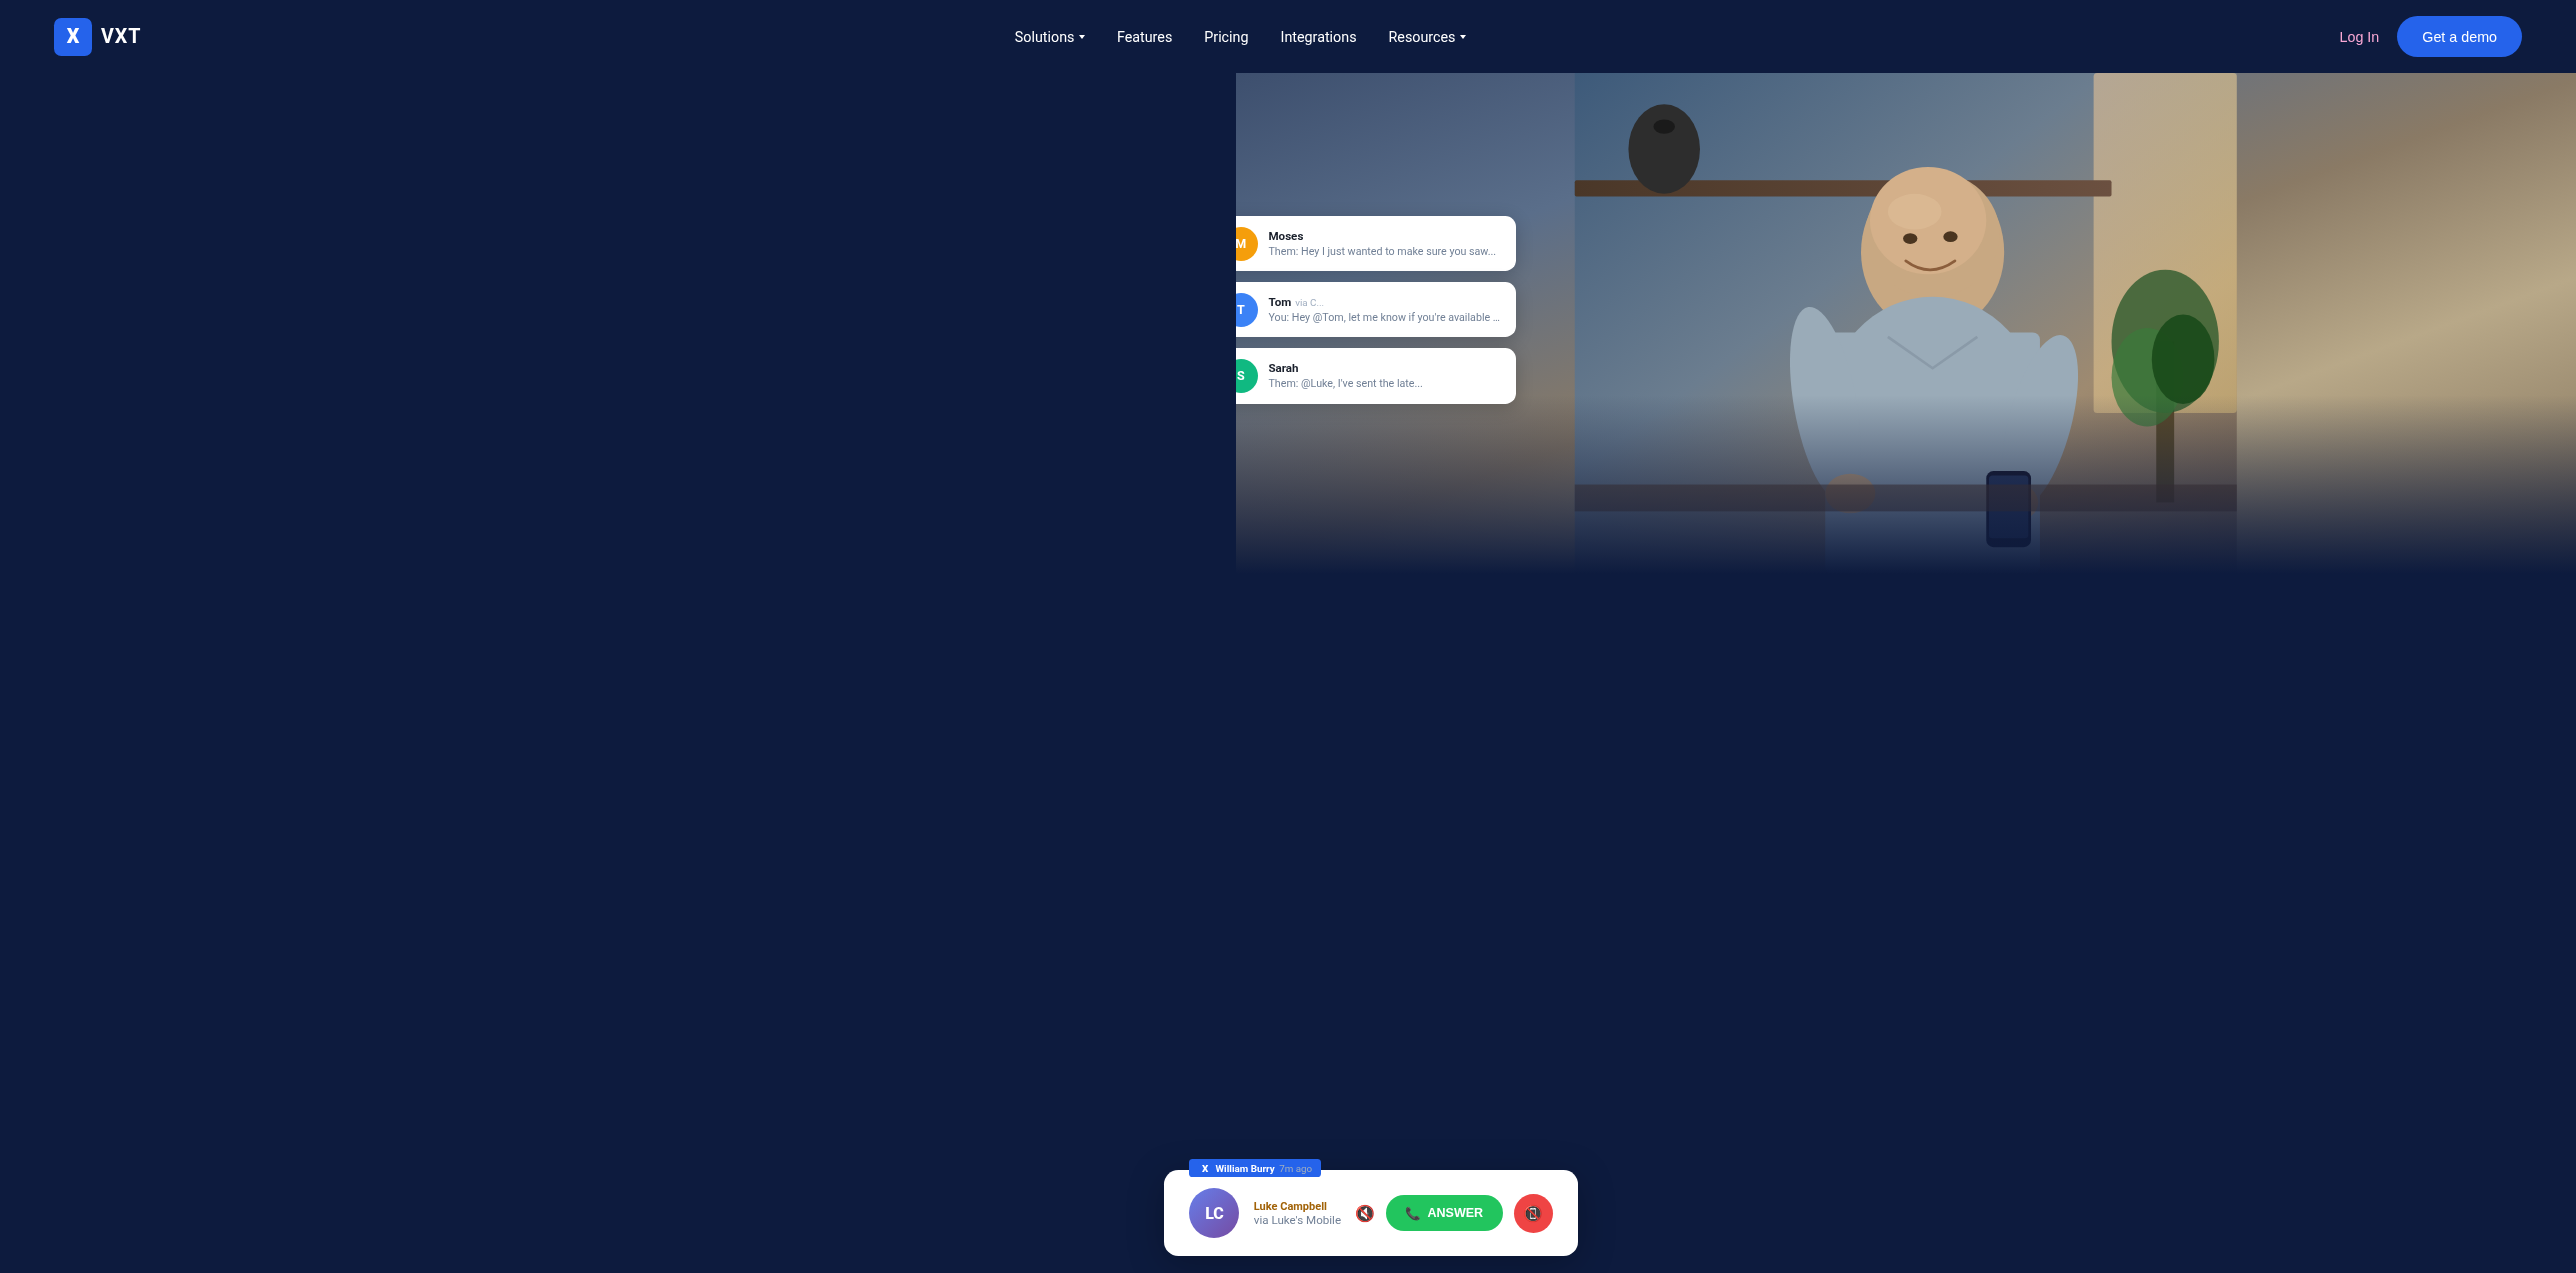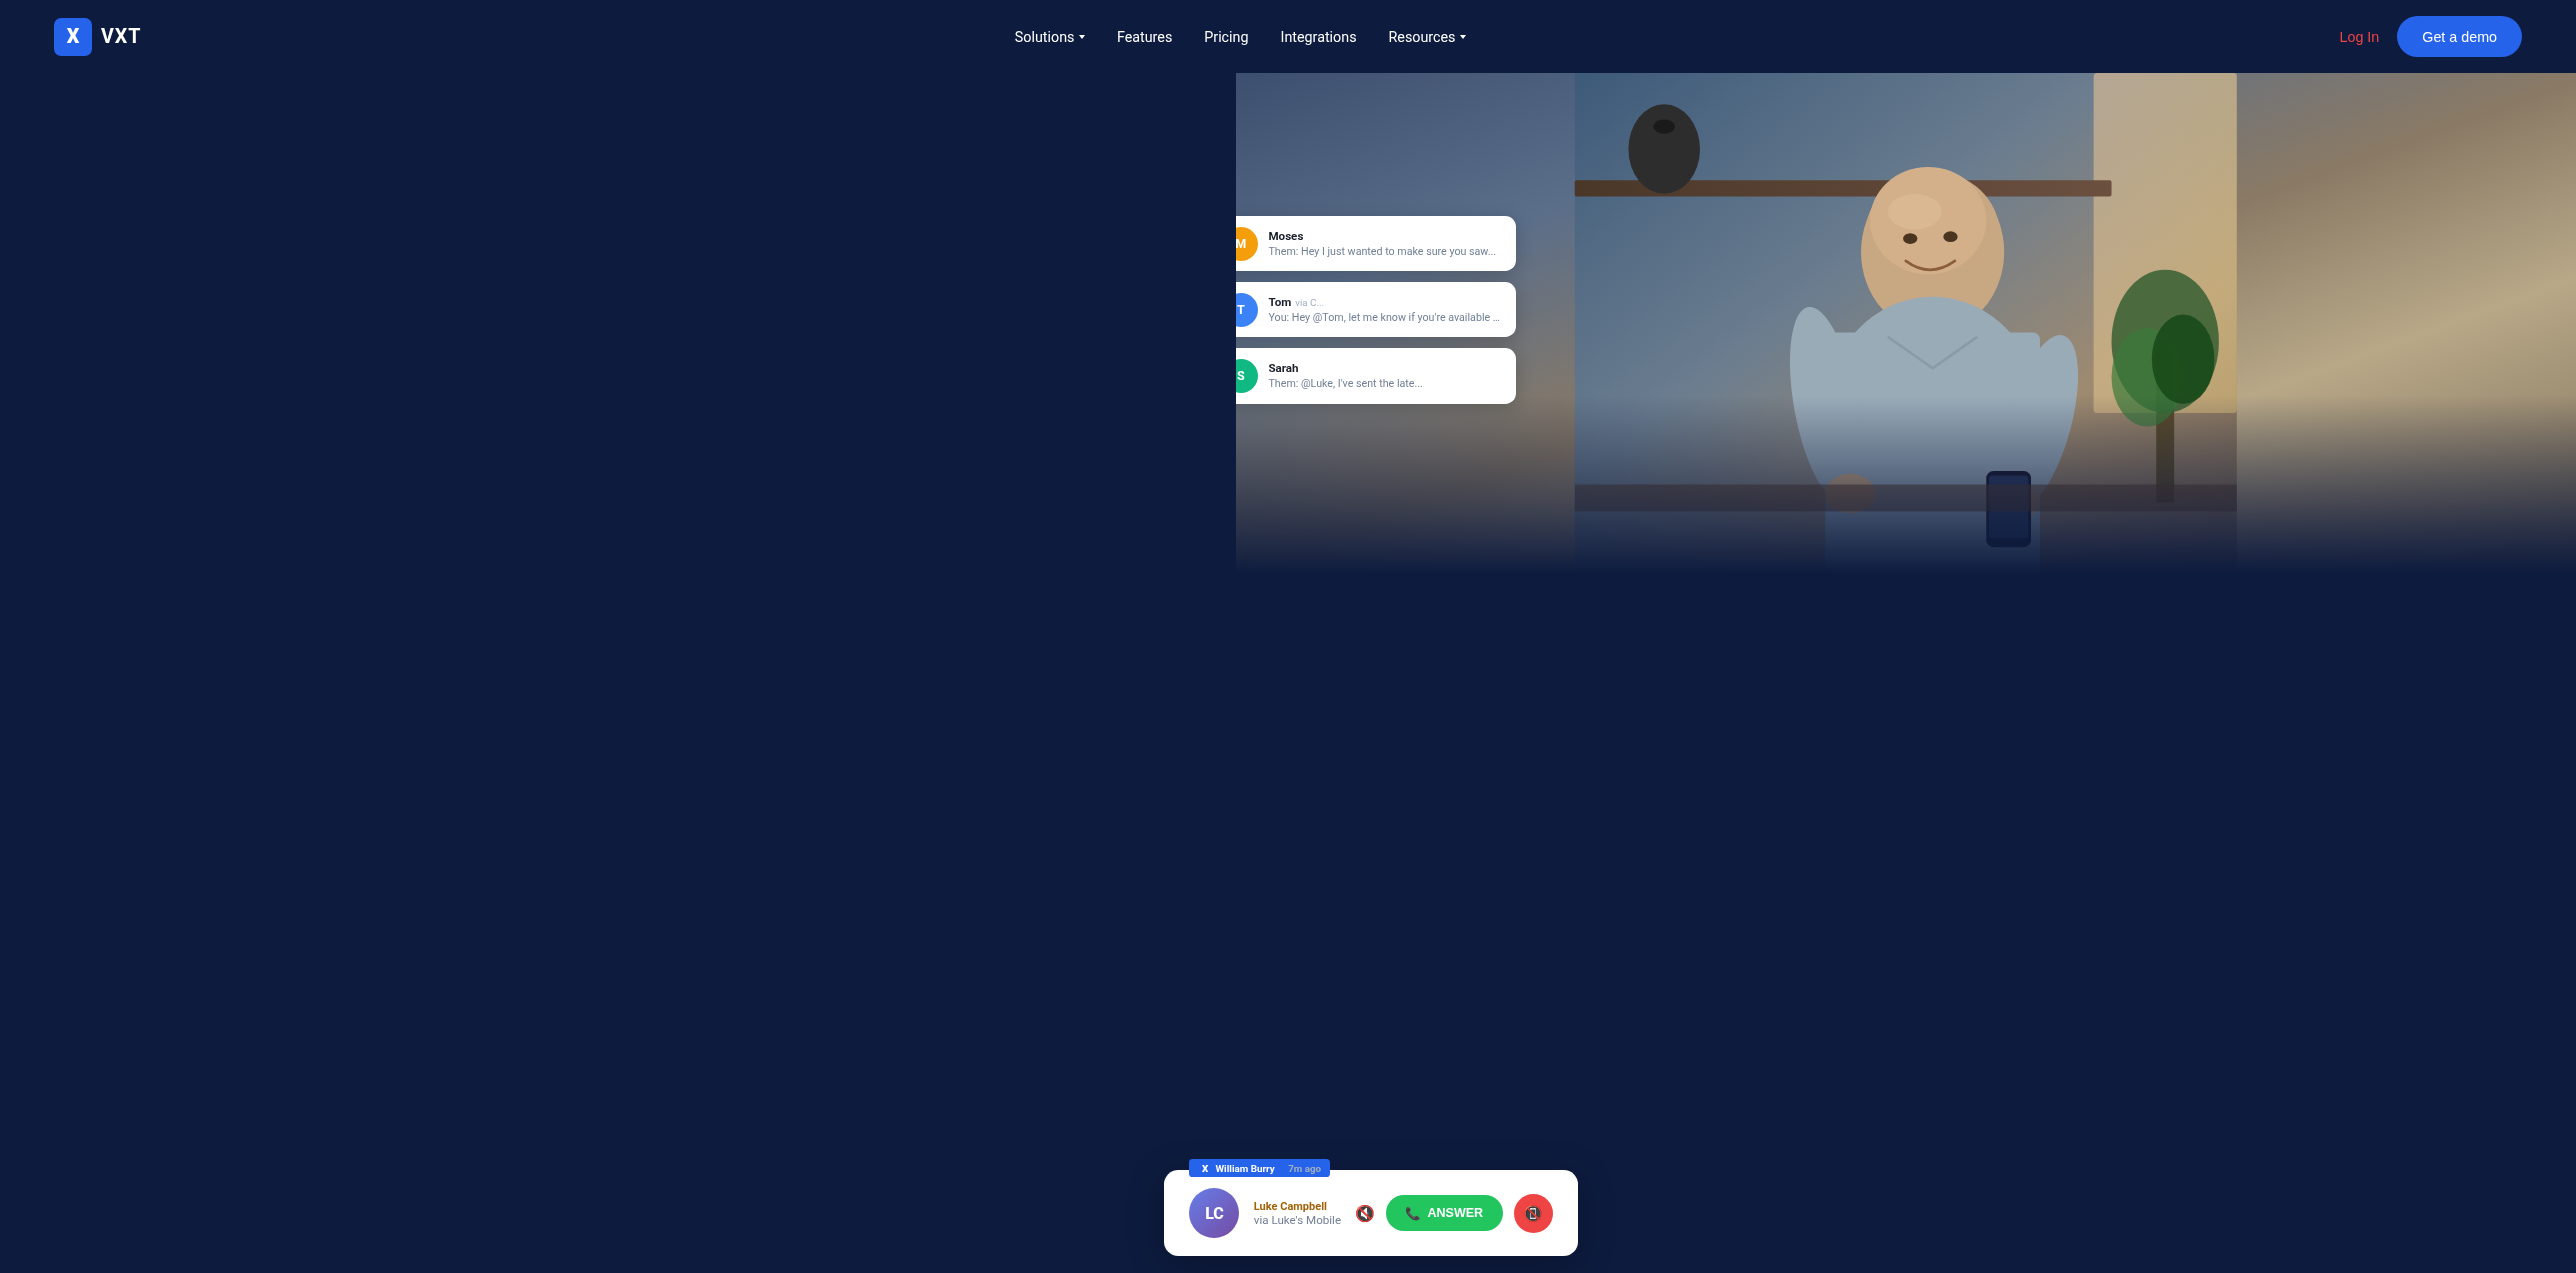--- a/index.html
+++ b/index.html
@@ -76,21 +76,21 @@
       margin-top: 1.8px;
     }
 
     .nav-actions {
       display: flex;
       align-items: center;
       gap: 18px;
     }
 
     .btn-login {
-      color: #ef4444;
+      color: #f9a8d4;
       background: none;
       border: none;
       font-size: 14.3px;
       cursor: pointer;
       font-weight: 400;
     }
 
     .btn-demo {
       background-color: #2563eb;
       color: white;
@@ -479,21 +479,21 @@
         </div>
       </div>
 
       <div class="bg-glow"></div>
     </div>
 
     <div class="call-card">
       <div class="vxt-badge">
         <span style="background:#2563eb;color:white;font-weight:900;font-size:9.8px;padding:0.9px 3.6px;border-radius:2.7px;">X</span>
         <span>William Burry</span>
-        <span style="color:#a0aec0;font-weight:700;margin-left:10px;">7m ago</span>
+        <span style="color:#a0aec0;font-weight:400;margin-left:1px;">7m ago</span>
       </div>
       <div class="call-avatar">
         <span>LC</span>
       </div>
       <div class="call-info">
         <div class="call-name">Luke Campbell</div>
         <div class="call-via">via Luke's Mobile</div>
       </div>
       <div class="call-actions">
         <span class="mute-icon">🔇</span>

